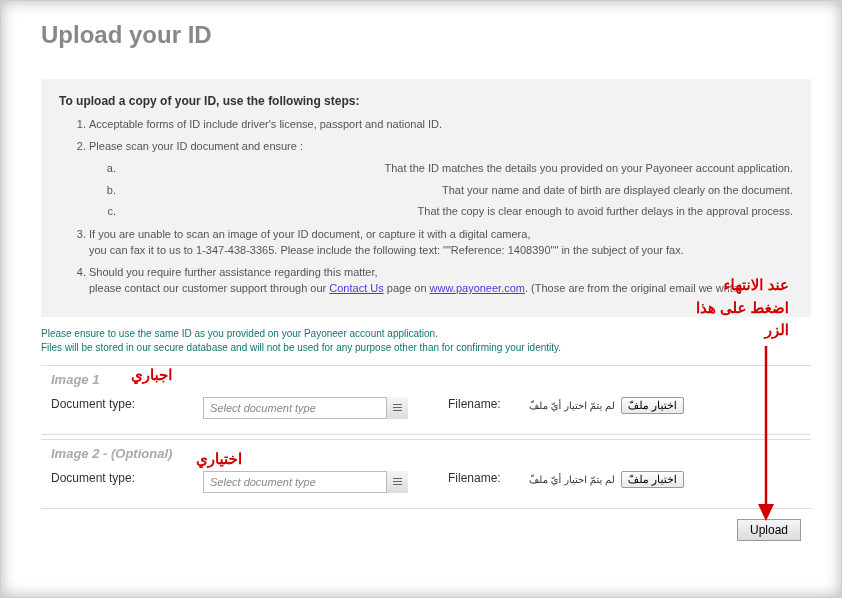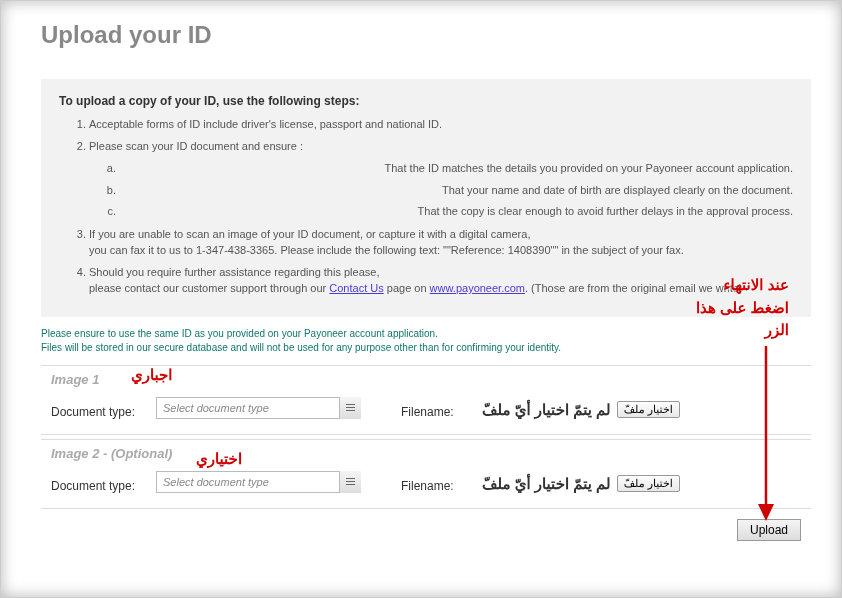--- a/index.html
+++ b/index.html
@@ -87,31 +87,32 @@
     }
     .image-section-title {
       font-style: italic;
       font-weight: bold;
       font-size: 13px;
       color: #aaa;
       margin-bottom: 10px;
     }
     .form-row {
       display: flex;
-      align-items: flex-end;
+      align-items: flex-start;
       gap: 10px;
     }
     .form-label {
       font-size: 12px;
       color: #333;
       width: 95px;
     }
     .select-wrap {
       position: relative;
       width: 205px;
+      margin-left: 47px;
     }
     .doc-select {
       width: 100%;
       height: 22px;
       border: 1px solid #bbb;
       background: #fff;
       font-size: 11px;
       font-style: italic;
       color: #888;
       padding: 2px 24px 2px 6px;
@@ -154,25 +155,24 @@
     .file-browse-btn {
       border: 1px solid #999;
       background: linear-gradient(#fdfdfd, #e8e8e8);
       padding: 1px 6px;
       font-size: 11px;
       border-radius: 2px;
       cursor: pointer;
       font-family: Arial;
     }
     .file-status {
-      font-size: 15px;
+      font-size: 10px;
       color: #333;
       padding: 0 6px;
       direction: rtl;
-      font-weight: bold;
     }
     .upload-row {
       display: flex;
       justify-content: flex-end;
       margin-top: 10px;
       padding-right: 10px;
     }
     .upload-btn {
       padding: 3px 12px;
       font-size: 12px;
@@ -223,21 +223,21 @@
           <li>That the ID matches the details you provided on your Payoneer account application.</li>
           <li>That your name and date of birth are displayed clearly on the document.</li>
           <li>That the copy is clear enough to avoid further delays in the approval process.</li>
         </ol>
       </li>
       <li>
         <span>If you are unable to scan an image of your ID document, or capture it with a digital camera,</span><br>
         <span>you can fax it to us to 1-347-438-3365. Please include the following text: ""Reference: 1408390"" in the subject of your fax.</span>
       </li>
       <li>
-        <span>Should you require further assistance regarding this please,</span><br>
+        <span>Should you require further assistance regarding this matter,</span><br>
         <span>please contact our customer support through our </span><a href="#">Contact Us</a><span> page on </span><a href="#">www.payoneer.com</a><span>. (Those are from the original email we write)</span>
       </li>
     </ol>
   </div>
 
   <div class="notice-text">
     <span>Please ensure to use the same ID as you provided on your Payoneer account application.</span><br>
     <span>Files will be stored in our secure database and will not be used for any purpose other than for confirming your identity.</span>
   </div>
 

